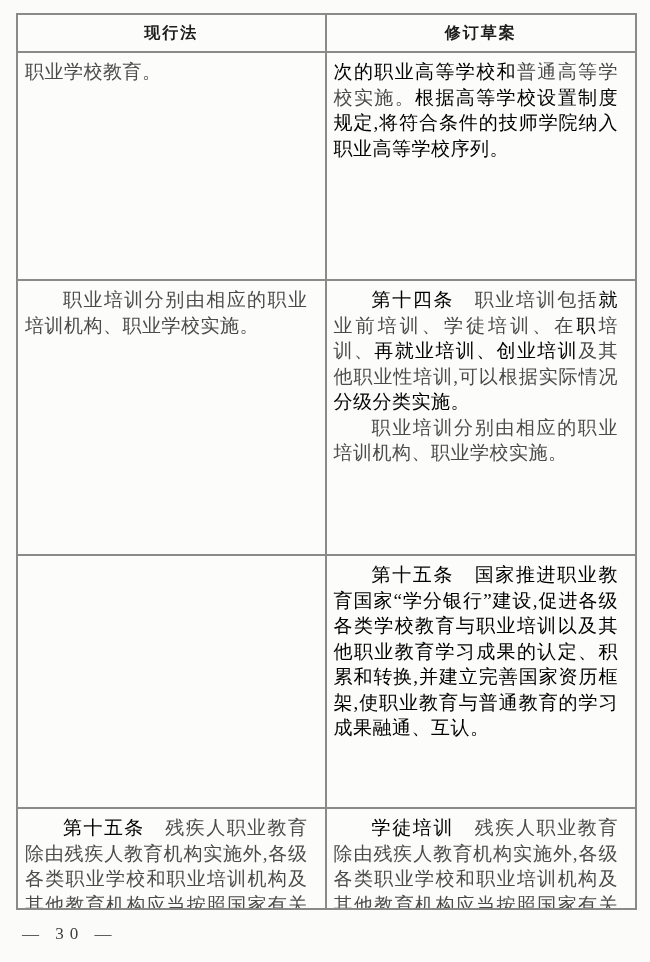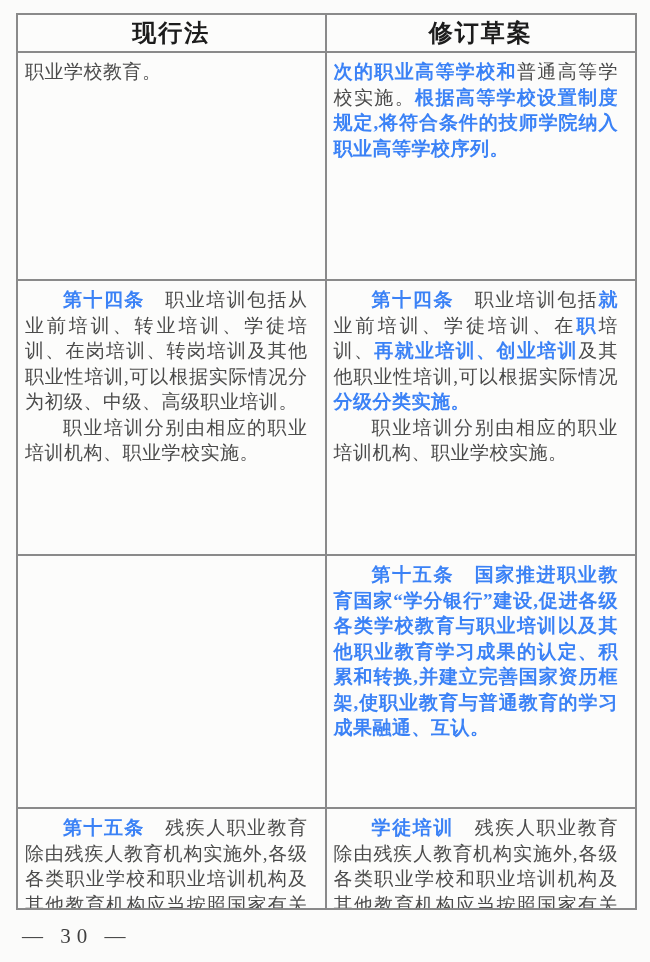--- a/index.html
+++ b/index.html
@@ -32,21 +32,21 @@
   .thead {
     display: flex;
     height: 36px;
     align-items: stretch;
   }
   .thead .hcell {
     width: 50%;
     display: flex;
     align-items: center;
     justify-content: center;
-    font-size: 24px;
+    font-size: 16px;
     font-weight: 700;
     color: #1c1c1c;
     letter-spacing: 2px;
     box-sizing: border-box;
   }
   .thead .hcell.left {
     border-right: 2px solid #8a8a8a;
   }
   .trow {
     display: flex;
@@ -72,28 +72,28 @@
     margin: 0;
   }
   .para.indent {
     text-indent: 2em;
   }
   .reg {
     color: #4b4b4b;
     font-weight: 400;
   }
   .bold {
-    color: #3b82f6;
-    font-weight: 700;
+    color: #000000;
+    font-weight: 400;
   }
   .page-number {
     position: absolute;
     left: 22px;
     top: 924px;
-    font-size: 21px;
+    font-size: 17px;
     color: #3f3f3f;
     letter-spacing: 6px;
     font-family: "Liberation Serif", serif;
   }
 </style>
 </head>
 <body>
 
 <div class="scan-page">
 
@@ -106,21 +106,20 @@
         <div class="trow r1">
           <div class="cell left">
             <p class="para"><span class="reg">职业学校教育。</span></p>
           </div>
           <div class="cell right">
             <p class="para"><span class="bold">次的职业高等学校和</span><span class="reg">普通高等学校实施。</span><span class="bold">根据高等学校设置制度规定,将符合条件的技师学院纳入职业高等学校序列。</span></p>
           </div>
         </div>
         <div class="trow r2">
           <div class="cell left">
-            <p class="para indent"><span class="bold">第十四条</span><span class="reg">　职业培训包括从业前培训、转业培训、学徒培训、在岗培训、转岗培训及其他职业性培训,可以根据实际情况分为初级、中级、高级职业培训。</span></p>
             <p class="para indent"><span class="reg">职业培训分别由相应的职业培训机构、职业学校实施。</span></p>
           </div>
           <div class="cell right">
             <p class="para indent"><span class="bold">第十四条</span><span class="reg">　职业培训包括</span><span class="bold">就</span><span class="reg">业前培训、学徒培训、在</span><span class="bold">职</span><span class="reg">培训、</span><span class="bold">再就业培训、创业培训</span><span class="reg">及其他职业性培训,可以根据实际情况</span><span class="bold">分级分类实施。</span></p>
             <p class="para indent"><span class="reg">职业培训分别由相应的职业培训机构、职业学校实施。</span></p>
           </div>
         </div>
         <div class="trow r3">
           <div class="cell left"></div>
           <div class="cell right">

